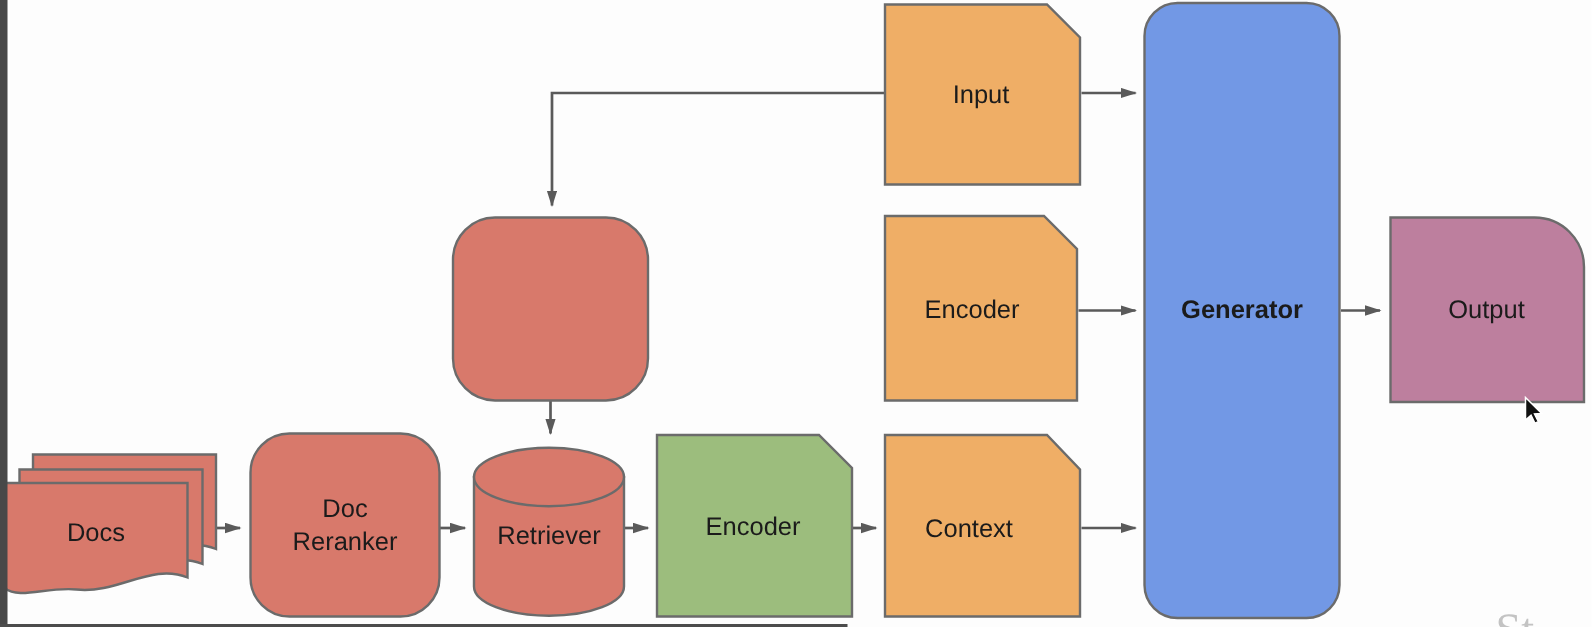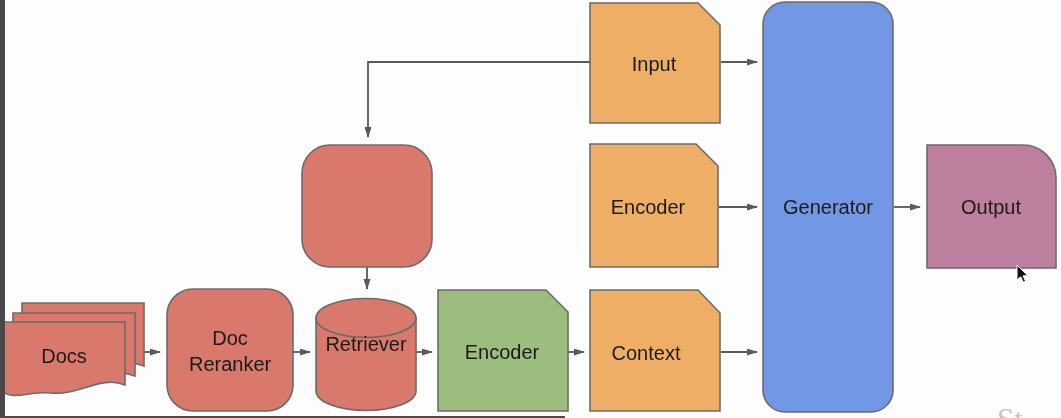--- a/index.html
+++ b/index.html
@@ -19,21 +19,21 @@
   }
   .edge-line-bottom {
     position: absolute; left: 0; bottom: 0;
     width: 565px; height: 2px;
     background: #4c4c4c;
   }
   .node-label {
     position: absolute;
     transform: translate(-50%, -50%);
     color: #1b1b1b;
-    font-size: 20px;
+    font-size: 17px;
     line-height: 1.32;
     text-align: center;
     white-space: nowrap;
     z-index: 3;
   }
   .node-label.wrap { white-space: normal; }
   .watermark {
     position: absolute;
     left: 997px; top: 402px;
     font-family: "Liberation Serif", serif;
@@ -97,25 +97,25 @@
       <path d="M927,145 H1023 A33,33 0 0 1 1056,178 V268 H927 Z" fill="#bd7f9e" stroke="#6b6b6b"></path>
     </g>
 
     <g transform="translate(1017,265)">
       <path d="M0,0 L0,15 L3.7,11.8 L6.3,17.2 L8.6,16.1 L6,10.9 L10.8,10.6 Z" fill="#111111" stroke="#ffffff" stroke-width="1"></path>
     </g>
   </svg>
 
   <div class="node-label" style="left:64px; top:356px;">Docs</div>
   <div class="node-label wrap" style="left:230px; top:351px; width:82px;">Doc Reranker</div>
-  <div class="node-label" style="left:366px; top:344px;">Retriever</div>
+  <div class="node-label" style="left:366px; top:358px;">Retriever</div>
   <div class="node-label" style="left:502px; top:352px;">Encoder</div>
   <div class="node-label" style="left:646px; top:353px;">Context</div>
   <div class="node-label" style="left:654px; top:64px;">Input</div>
   <div class="node-label" style="left:648px; top:207px;">Encoder</div>
-  <div class="node-label" style="left:828px; top:207px;">Generator</div>
+  <div class="node-label" style="left:828px; top:207px;font-weight:bold;">Generator</div>
   <div class="node-label" style="left:991px; top:207px;">Output</div>
 
   <div class="watermark">St</div>
 
   <div class="edge-bar-left"></div>
   <div class="edge-line-bottom"></div>
 </div>
 
 </body></html>

